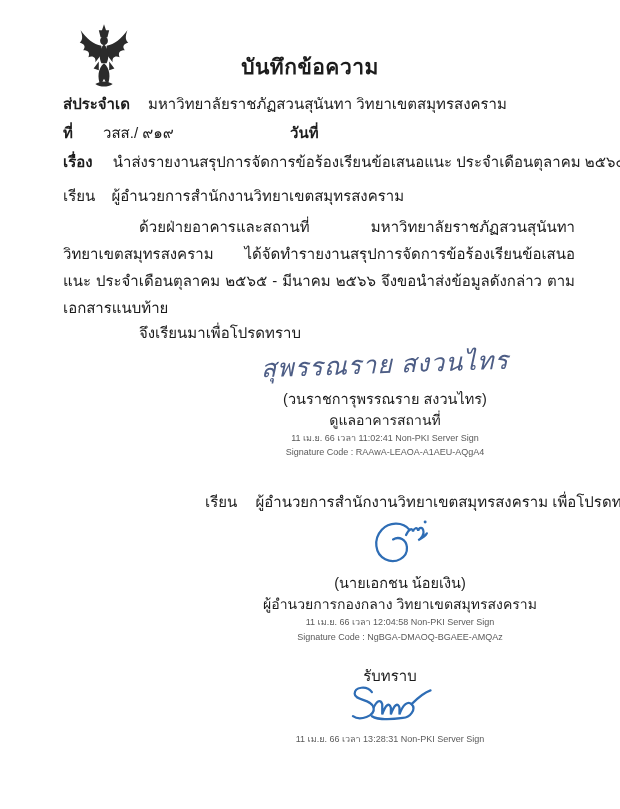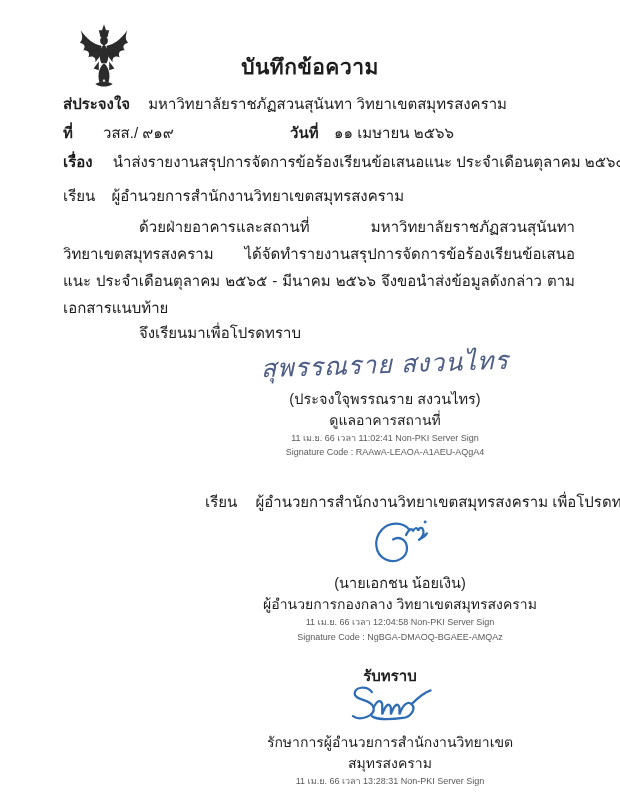--- a/index.html
+++ b/index.html
@@ -38,21 +38,21 @@
   .hand {
     display:inline-block; font-size:25px; color:#4d5d85;
     font-style:italic; letter-spacing:1px; line-height:1.5;
     transform:rotate(-2deg);
   }
   .sig-name { font-size:14.5px; line-height:1.55; margin-top:4px; }
   .sig-role { font-size:14px; line-height:1.5; }
   .sig-meta { font-size:9px; color:#5a5a5a; line-height:1.6;text-align:center; }
   .forward-line { position:absolute; left:205px; top:490px; font-size:15px; white-space:nowrap; }
   .forward-line .val { margin-left:14px; }
-  .ack { position:absolute; left:240px; top:664px; width:300px; text-align:center; font-size:15px;font-weight:bold; }
+  .ack { position:absolute; left:240px; top:664px; width:300px; text-align:center; font-size:15px; }
   .sig-svg { display:block; margin:0 auto 2px auto; }
 </style>
 </head>
 <body>
 
 <div class="page">
 
   <svg class="emblem" viewBox="0 0 60 80" aria-hidden="true">
     <g fill="#2b2b2b">
       <path d="M30 1 L33 10 L27 10 Z"></path>
@@ -63,48 +63,47 @@
       <path d="M30 24 C36 30 36 40 33 46 L27 46 C24 40 24 30 30 24 Z"></path>
       <path d="M24 44 L18 52 L24 54 Z M36 44 L42 52 L36 54 Z"></path>
       <path d="M30 46 C37 52 38 62 34 72 L30 64 L26 72 C22 62 23 52 30 46 Z"></path>
       <path d="M20 70 C26 66 34 66 40 70 C34 74 26 74 20 70 Z"></path>
     </g>
   </svg>
 
   <div class="doc-title">บันทึกข้อความ</div>
 
   <div class="row row-agency">
-    <span class="bold">ส่ประจงใจ</span>
+    <span class="bold">ส่ประจำเด</span>
     <span class="val">มหาวิทยาลัยราชภัฏสวนสุนันทา วิทยาเขตสมุทรสงคราม</span>
   </div>
 
   <div class="row row-no">
     <span class="bold no-label">ที่</span>
     <span class="no-val">วสส./ ๙๑๙</span>
     <span class="bold date-label">วันที่</span>
-    <span class="date-val">๑๑ เมษายน ๒๕๖๖</span>
   </div>
 
   <div class="row row-subject">
     <span class="bold">เรื่อง</span>
     <span class="val">นำส่งรายงานสรุปการจัดการข้อร้องเรียนข้อเสนอแนะ ประจำเดือนตุลาคม ๒๕๖๕-มีนาคม ๒๕๖๖</span>
   </div>
 
   <div class="row row-to">
     <span>เรียน</span>
     <span class="val">ผู้อำนวยการสำนักงานวิทยาเขตสมุทรสงคราม</span>
   </div>
 
   <div class="paragraph">ด้วยฝ่ายอาคารและสถานที่ มหาวิทยาลัยราชภัฏสวนสุนันทา วิทยาเขตสมุทรสงคราม ได้จัดทำรายงานสรุปการจัดการข้อร้องเรียนข้อเสนอแนะ ประจำเดือนตุลาคม ๒๕๖๕ - มีนาคม ๒๕๖๖ จึงขอนำส่งข้อมูลดังกล่าว ตามเอกสารแนบท้าย</div>
 
   <div class="closing">จึงเรียนมาเพื่อโปรดทราบ</div>
 
   <div class="sig-block sig1">
     <span class="hand">สุพรรณราย  สงวนไทร</span>
-    <div class="sig-name">(ประจงใจุพรรณราย สงวนไทร)</div>
+    <div class="sig-name">(วนราชการุพรรณราย สงวนไทร)</div>
     <div class="sig-role">ดูแลอาคารสถานที่</div>
     <div class="sig-meta">11  เม.ย.  66  เวลา 11:02:41  Non-PKI Server Sign</div>
     <div class="sig-meta">Signature Code : RAAwA-LEAOA-A1AEU-AQgA4</div>
   </div>
 
   <div class="forward-line">
     <span>เรียน</span>
     <span class="val">ผู้อำนวยการสำนักงานวิทยาเขตสมุทรสงคราม  เพื่อโปรดทราบ</span>
   </div>
 
@@ -125,18 +124,17 @@
   <div class="ack">รับทราบ</div>
 
   <div class="sig-block sig3">
     <svg class="sig-svg" width="98" height="50" viewBox="0 0 110 58" aria-hidden="true">
       <g fill="none" stroke="#2e6db5" stroke-width="2.6" stroke-linecap="round">
         <path d="M34 14 C28 6 14 8 14 16 C14 24 34 22 36 32 C38 42 20 48 12 42"></path>
         <path d="M36 32 C40 24 44 22 46 28 L46 40 C50 28 54 26 56 32 L56 40 C60 28 64 26 66 32 L66 40 C70 28 76 24 80 28 C86 34 78 44 70 44 C56 46 40 46 34 42"></path>
         <path d="M80 28 C88 20 96 14 102 12"></path>
       </g>
     </svg>
-    <div class="sig-role">รักษาการผู้อำนวยการสำนักงานวิทยาเขตสมุทรสงคราม</div>
     <div class="sig-meta">11  เม.ย.  66  เวลา 13:28:31  Non-PKI Server Sign</div>
 
   </div>
 
 </div>
 
 </body></html>

